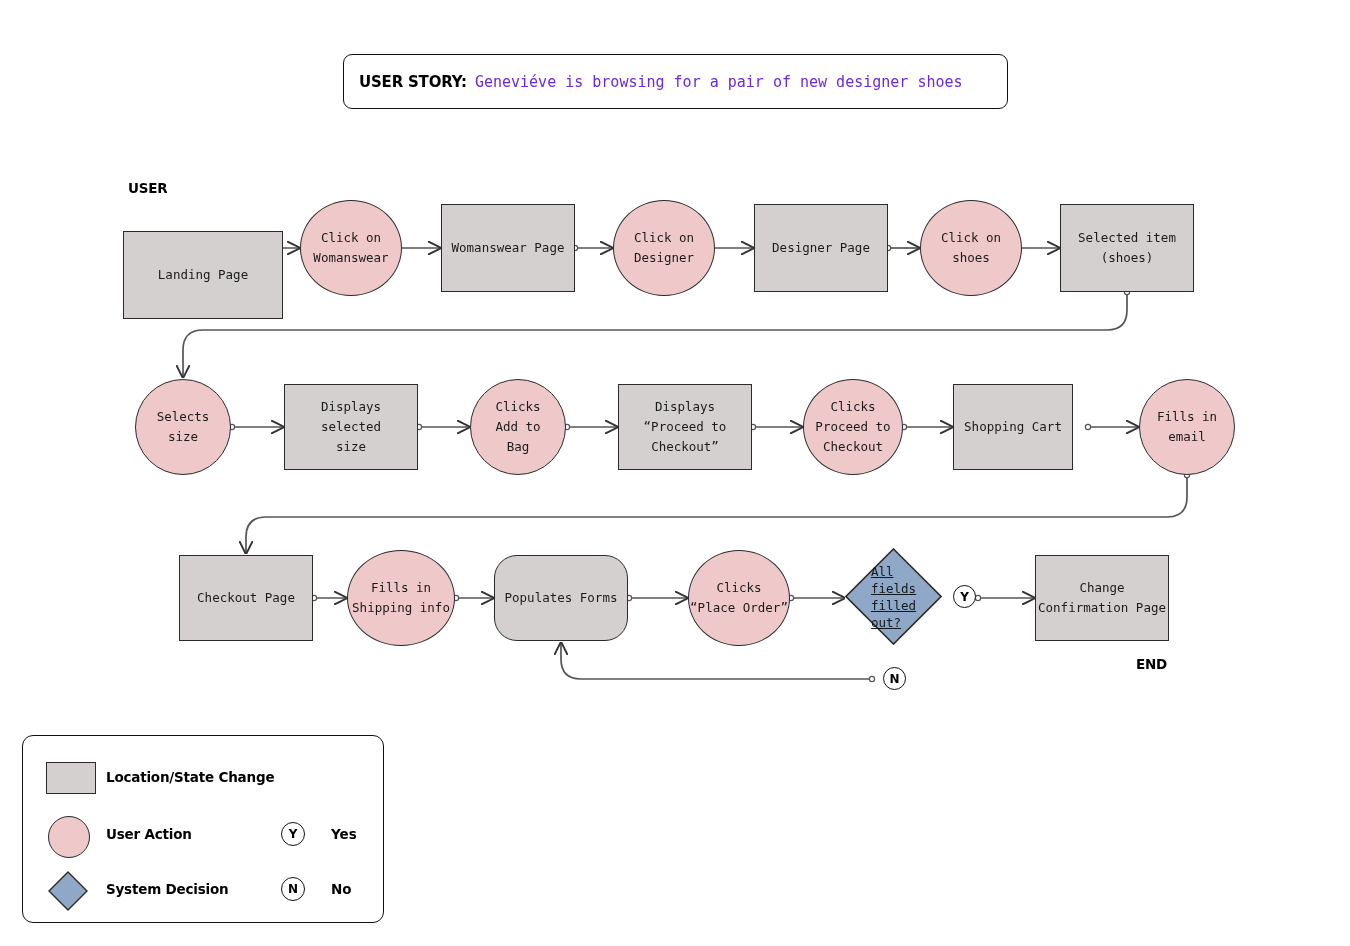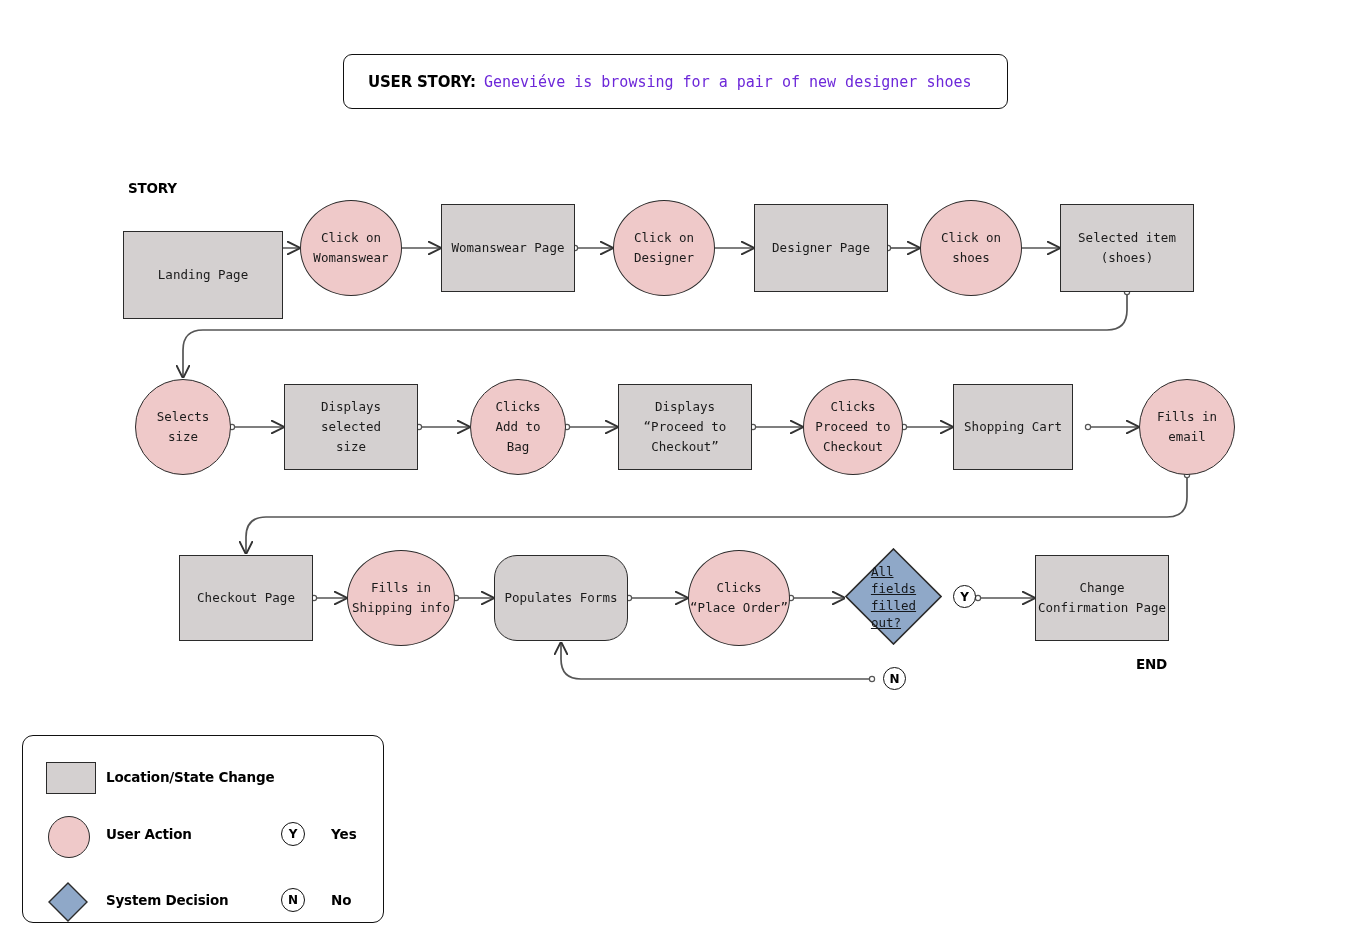--- a/index.html
+++ b/index.html
@@ -36,21 +36,21 @@
     left: 343px;
     top: 54px;
     width: 665px;
     height: 55px;
     box-sizing: border-box;
     border: 1.5px solid #111111;
     border-radius: 9px;
     background: #ffffff;
     display: flex;
     align-items: center;
-    padding-left: 24px;
+    padding-left: 15px;
   }
   .user-story .label {
     font-family: "DejaVu Sans", "Liberation Sans", sans-serif;
     font-weight: bold;
     font-size: 15px;
     color: #000000;
     letter-spacing: -0.2px;
     margin-right: 8px;
     white-space: nowrap;
   }
@@ -288,21 +288,21 @@
       <circle cx="1187" cy="475" r="2.6"></circle>
       <circle cx="314" cy="598" r="2.6"></circle>
       <circle cx="456" cy="598" r="2.6"></circle>
       <circle cx="629" cy="598" r="2.6"></circle>
       <circle cx="791" cy="598" r="2.6"></circle>
       <circle cx="978" cy="598" r="2.6"></circle>
       <circle cx="872" cy="679" r="2.6"></circle>
     </g>
   </svg>
 
-  <div class="marker-label" style="left:128px; top:180px;">STORY</div>
+  <div class="marker-label" style="left:128px; top:180px;">USER</div>
   <div class="marker-label" style="left:1136px; top:656px;">END</div>
 
   <div id="node-layer">
       <div class="node node-box" style="left: 123px; top: 204px; width: 160px; height: 88px; margin-top: 27px;">
         <div class="txt">Landing Page</div>
       </div>
       <div class="node node-circle" style="left: 300px; top: 200px; width: 102px; height: 96px;">
         <div class="txt">Click on
 Womanswear</div>
       </div>
@@ -393,21 +393,21 @@
     <div class="legend-row" style="top:13px;">
       <div class="legend-swatch-box"></div>
       <div class="legend-text">Location/State Change</div>
     </div>
     <div class="legend-row" style="top:70px;">
       <div class="legend-swatch-circle"></div>
       <div class="legend-text">User Action</div>
       <div class="legend-yn">Y</div>
       <div class="legend-yn-text">Yes</div>
     </div>
-    <div class="legend-row" style="top:136px;">
+    <div class="legend-row" style="top:125px;">
       <div class="legend-swatch-diamond">
         <svg viewBox="0 0 40 40" width="40" height="40" xmlns="http://www.w3.org/2000/svg">
           <polygon points="20,1 39,20 20,39 1,20" fill="#8fa8c8" stroke="#2b2b2b" stroke-width="1.4"></polygon>
         </svg>
       </div>
       <div class="legend-text">System Decision</div>
       <div class="legend-yn">N</div>
       <div class="legend-yn-text">No</div>
     </div>
   </div>

